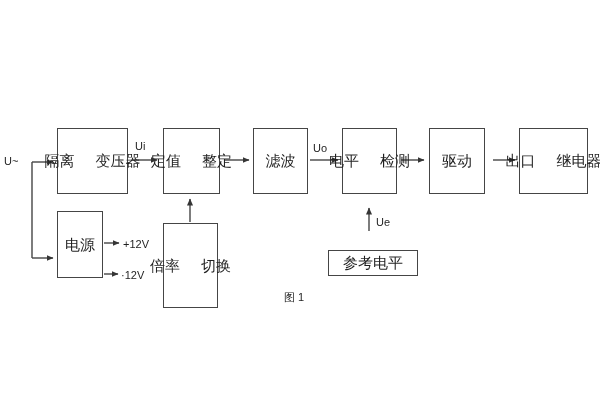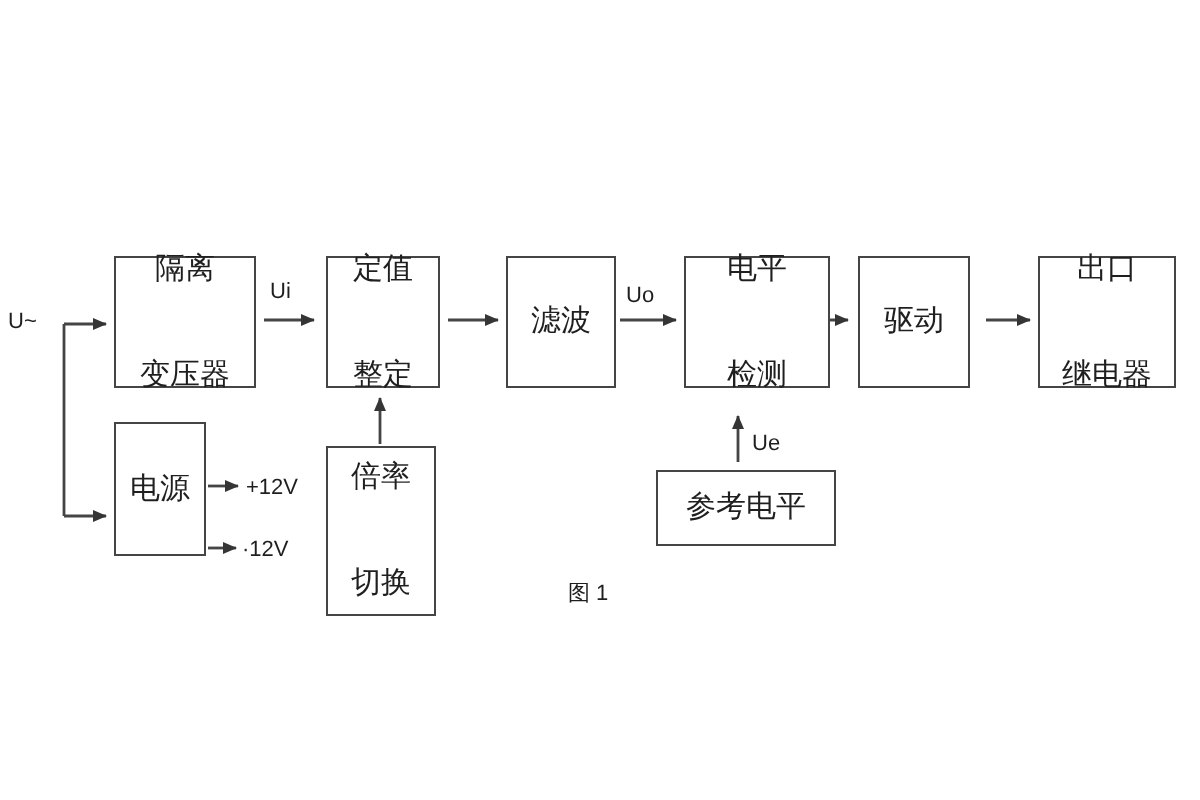--- a/index.html
+++ b/index.html
@@ -22,21 +22,21 @@
     top: 0;
     width: 600px;
     height: 400px;
   }
   .block {
     position: absolute;
     box-sizing: border-box;
     border: 1.5px solid #454545;
     background: #ffffff;
     display: flex;
-    flex-direction: column;
+    flex-direction: row;
     align-items: center;
     justify-content: center;
     text-align: center;
     gap: 21px;
   }
   .block span {
     display: block;
     font-size: 15px;
     line-height: 32px;
     white-space: nowrap;
@@ -84,21 +84,21 @@
 
   <div class="block" style="left:163px;top:128px;width:57px;height:66px">
     <span>定值</span>
     <span>整定</span>
   </div>
 
   <div class="block" style="left:253px;top:128px;width:55px;height:66px">
     <span>滤波</span>
   </div>
 
-  <div class="block" style="left:342px;top:128px;width:73px;height:66px">
+  <div class="block" style="left:342px;top:128px;width:55px;height:66px">
     <span>电平</span>
     <span>检测</span>
   </div>
 
   <div class="block" style="left:429px;top:128px;width:56px;height:66px">
     <span>驱动</span>
   </div>
 
   <div class="block" style="left:519px;top:128px;width:69px;height:66px">
     <span>出口</span>
@@ -107,21 +107,21 @@
 
   <div class="block" style="left:57px;top:211px;width:46px;height:67px">
     <span>电源</span>
   </div>
 
   <div class="block" style="left:163px;top:223px;width:55px;height:85px">
     <span>倍率</span>
     <span>切换</span>
   </div>
 
-  <div class="block" style="left:328px;top:235px;width:90px;height:38px">
+  <div class="block" style="left:328px;top:250px;width:90px;height:26px">
     <span>参考电平</span>
   </div>
 
   <div class="sig" style="left:4px;top:153px">U~</div>
 
   <div class="sig" style="left:135px;top:138px">Ui</div>
 
   <div class="sig" style="left:313px;top:140px">Uo</div>
 
   <div class="sig" style="left:376px;top:214px">Ue</div>

